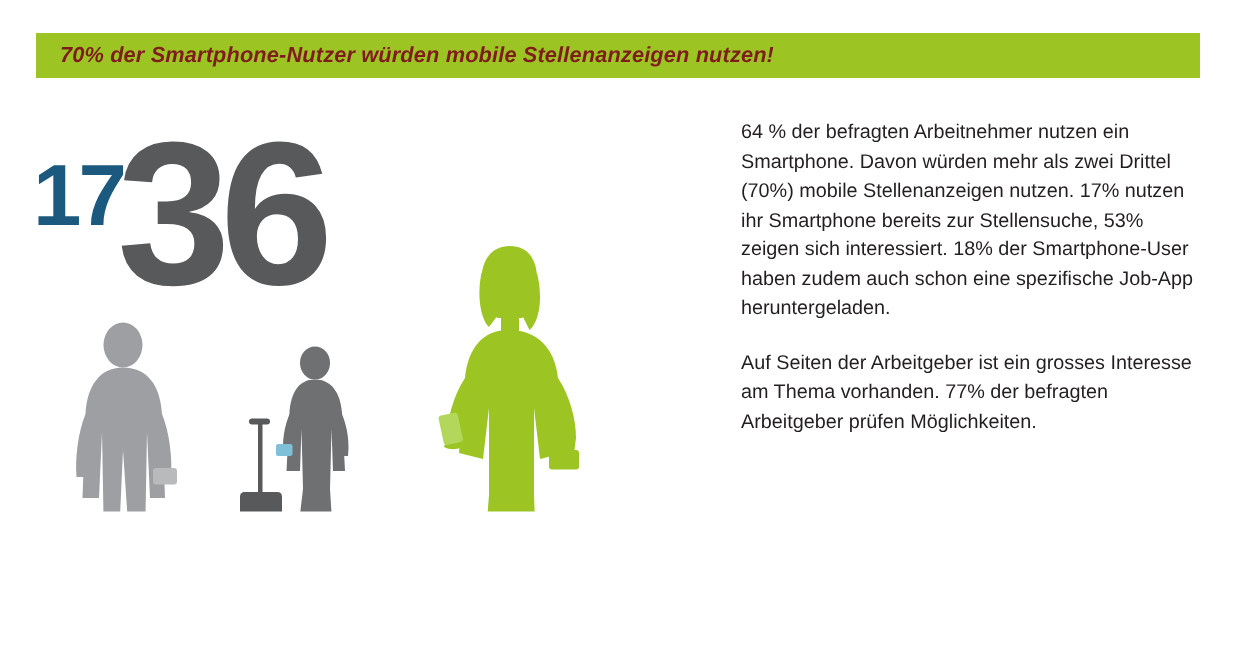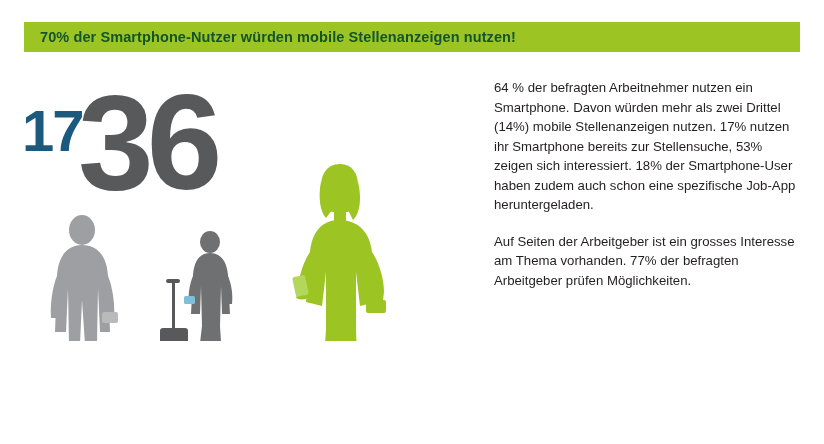--- a/index.html
+++ b/index.html
@@ -22,25 +22,26 @@
     top: 22px;
     width: 776px;
     height: 30px;
     background: #9cc524;
   }
   .banner-text {
     position: absolute;
     left: 16px;
     top: 50%;
     transform: translateY(-50%);
-    color: #14532d;
+    color: #7f1d1d;
     font-size: 14.5px;
     font-weight: bold;
     letter-spacing: 0.1px;
     white-space: nowrap;
+    font-style: italic;
   }
 
   
   .graphic {
     position: absolute;
     left: 0;
     top: 52px;
     width: 470px;
     height: 289px;
     overflow: hidden;
@@ -146,15 +147,15 @@
     <rect x="12" y="116" width="13" height="20" rx="2" fill="#b2d75a" transform="rotate(-12 18 126)"></rect>
     <path d="M90 92 C98 104 102 120 102 132 L100 148 C96 150 92 149 89 146 L92 132 C91 120 88 106 84 100 Z" fill="#9cc524"></path>
     <rect x="84" y="140" width="20" height="13" rx="2" fill="#9cc524"></rect>
     <path d="M44 170 L40 222 L38 266 L54 266 L58 214 L62 266 L78 266 L76 222 L74 170 Z" fill="#9cc524"></path>
     <path d="M38 264 C34 268 32 274 33 280 L55 280 L55 264 Z" fill="#9cc524"></path>
     <path d="M59 264 L59 280 L81 280 C82 274 80 268 76 264 Z" fill="#9cc524"></path>
   </svg>
 </div>
 
 <div class="textcol">
-  <p>64 % der befragten Arbeitnehmer nutzen ein Smartphone. Davon würden mehr als zwei Drittel (14%) mobile Stellenanzeigen nutzen. 17% nutzen ihr Smartphone bereits zur Stellensuche, 53% zeigen sich interessiert. 18% der Smartphone-User haben zudem auch schon eine spezifische Job-App heruntergeladen.</p>
+  <p>64 % der befragten Arbeitnehmer nutzen ein Smartphone. Davon würden mehr als zwei Drittel (70%) mobile Stellenanzeigen nutzen. 17% nutzen ihr Smartphone bereits zur Stellensuche, 53% zeigen sich interessiert. 18% der Smartphone-User haben zudem auch schon eine spezifische Job-App heruntergeladen.</p>
   <p>Auf Seiten der Arbeitgeber ist ein grosses Interesse am Thema vorhanden. 77% der befragten Arbeitgeber prüfen Möglichkeiten.</p>
 </div>
 
 </body></html>

